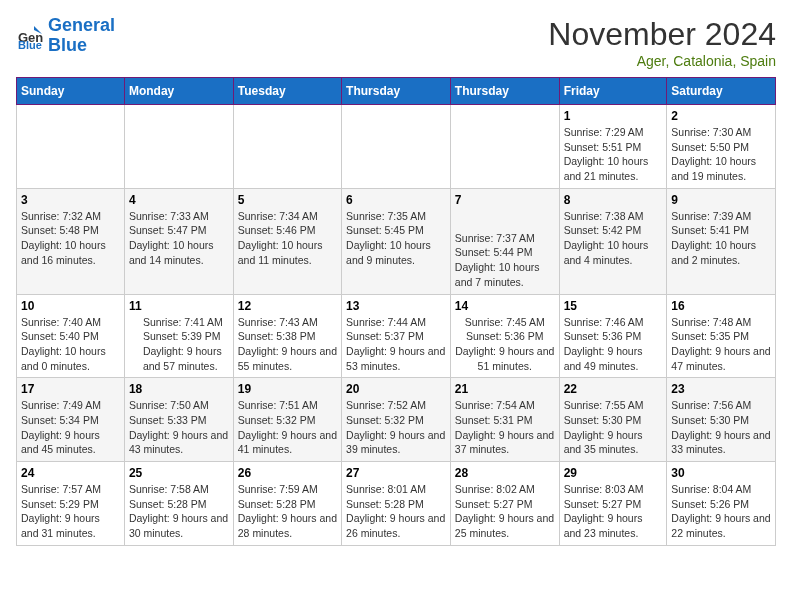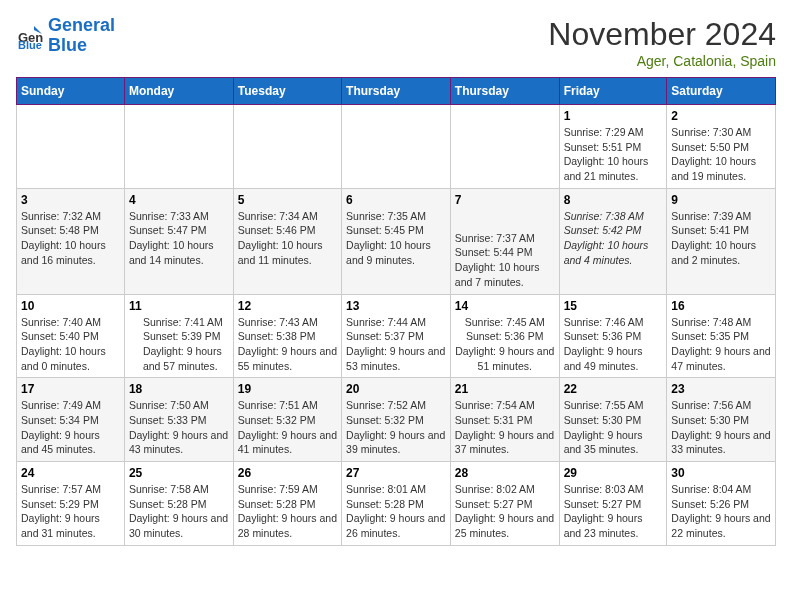--- a/index.html
+++ b/index.html
@@ -159,21 +159,21 @@
 Daylight: 10 hours and 9 minutes.</div>
         </td>
         <td>
           <div class="day-num">7</div>
           <div class="day-info" style="white-space: pre-line; margin-top: 24px;">Sunrise: 7:37 AM
 Sunset: 5:44 PM
 Daylight: 10 hours and 7 minutes.</div>
         </td>
         <td>
           <div class="day-num">8</div>
-          <div class="day-info" style="white-space: pre-line; font-style: italic;">Sunrise: 7:38 AM
+          <div class="day-info" style="white-space: pre-line;">Sunrise: 7:38 AM
 Sunset: 5:42 PM
 Daylight: 10 hours and 4 minutes.</div>
         </td>
         <td>
           <div class="day-num">9</div>
           <div class="day-info" style="white-space: pre-line;">Sunrise: 7:39 AM
 Sunset: 5:41 PM
 Daylight: 10 hours and 2 minutes.</div>
         </td>
       </tr>

